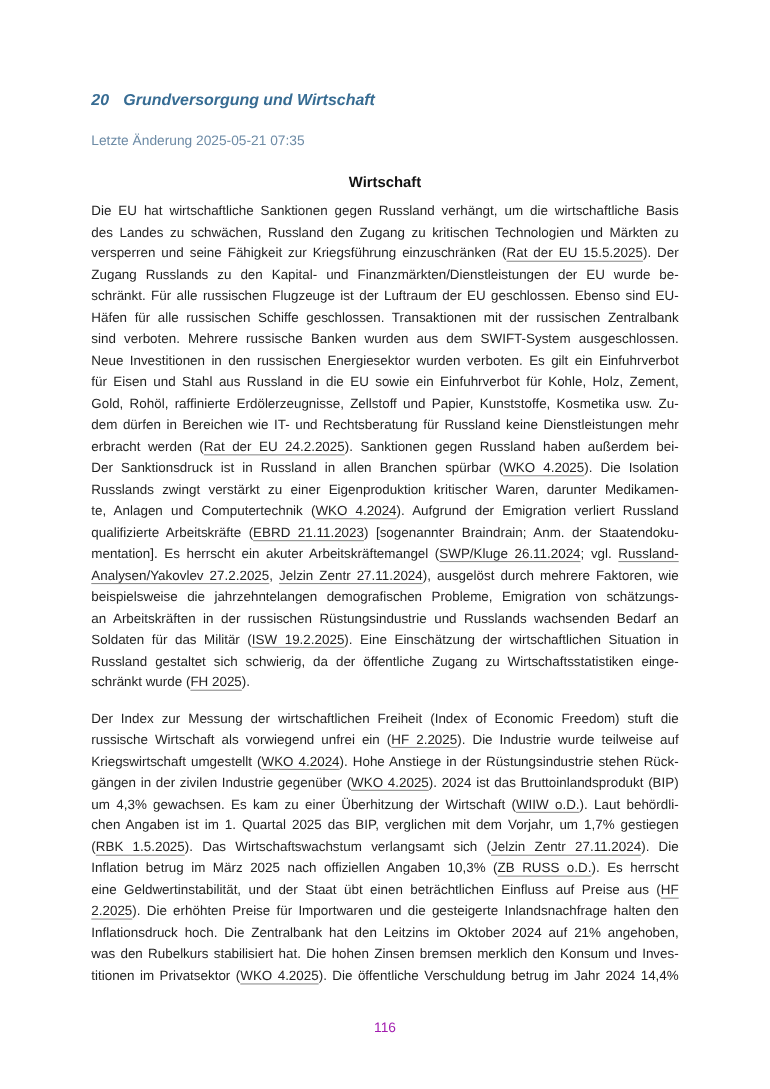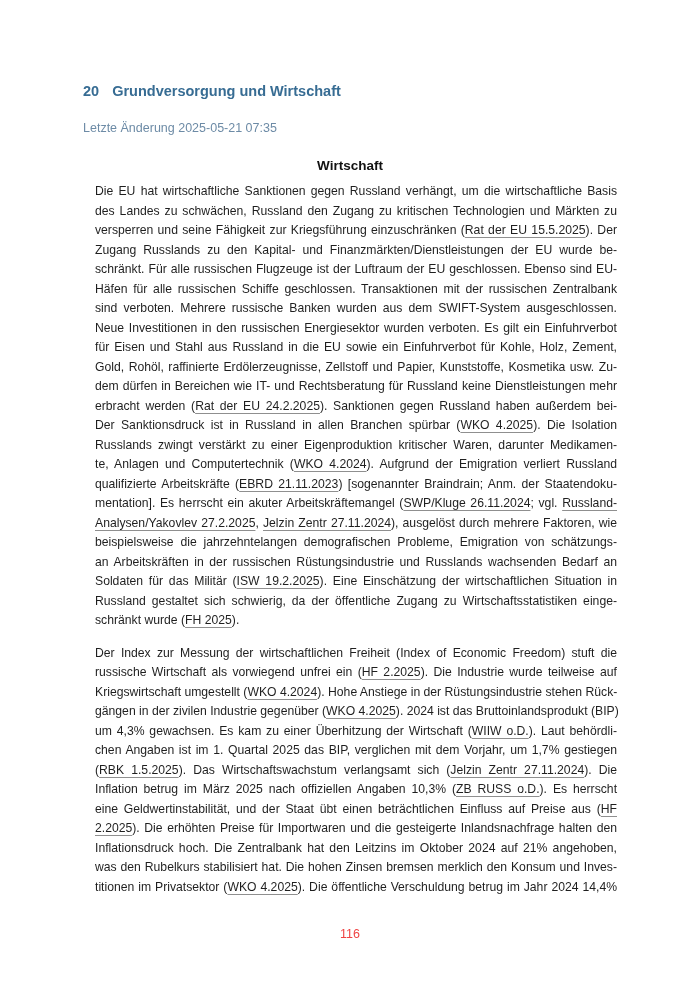--- a/index.html
+++ b/index.html
@@ -16,20 +16,21 @@
     font-family: "Liberation Sans", "DejaVu Sans", sans-serif;
     color: #1f1f1f;
     box-sizing: border-box;
     padding: 82px 83px 0 83px;
   }
   .chapter-heading {
     font-size: 14.5px;
     font-weight: bold;
     line-height: 18px;
     margin: 0;
+    font-style: italic;
   }
   .chapter-heading .chapter-number {
     display: inline-block;
     margin-right: 13px;
   }
   .last-modified {
     font-size: 12.5px;
     line-height: 16px;
     margin-top: 20px;
   }
@@ -39,21 +40,21 @@
     color: #111111;
     line-height: 17px;
     margin-top: 21px;
     text-align: center;
   }
   .body-text {
     margin-top: 8px;
     font-size: 12.2px;
   }
   .paragraph {
-    margin: 0 0 13px 12px;
+    margin: 0 0 13px 0;
   }
   .line {
     line-height: 19.5px;
     white-space: nowrap;
     text-align: justify;
     text-align-last: justify;
     text-justify: inter-word;
   }
   .line.lastline {
     text-align-last: left;
@@ -64,21 +65,21 @@
     text-underline-offset: 2.5px;
     cursor: pointer;
   }
   .footer {
     position: absolute;
     top: 927px;
     left: 0;
     width: 700px;
     text-align: center;
     font-size: 12.5px;
-    color: #ef4444;
+    color: #a21caf;
   }
 </style>
 </head>
 <body>
 
 <div class="page">
 
   <div class="chapter-heading" style="color: rgb(55, 108, 147);">
     <span class="chapter-number">20</span><span>Grundversorgung und Wirtschaft</span>
   </div>

